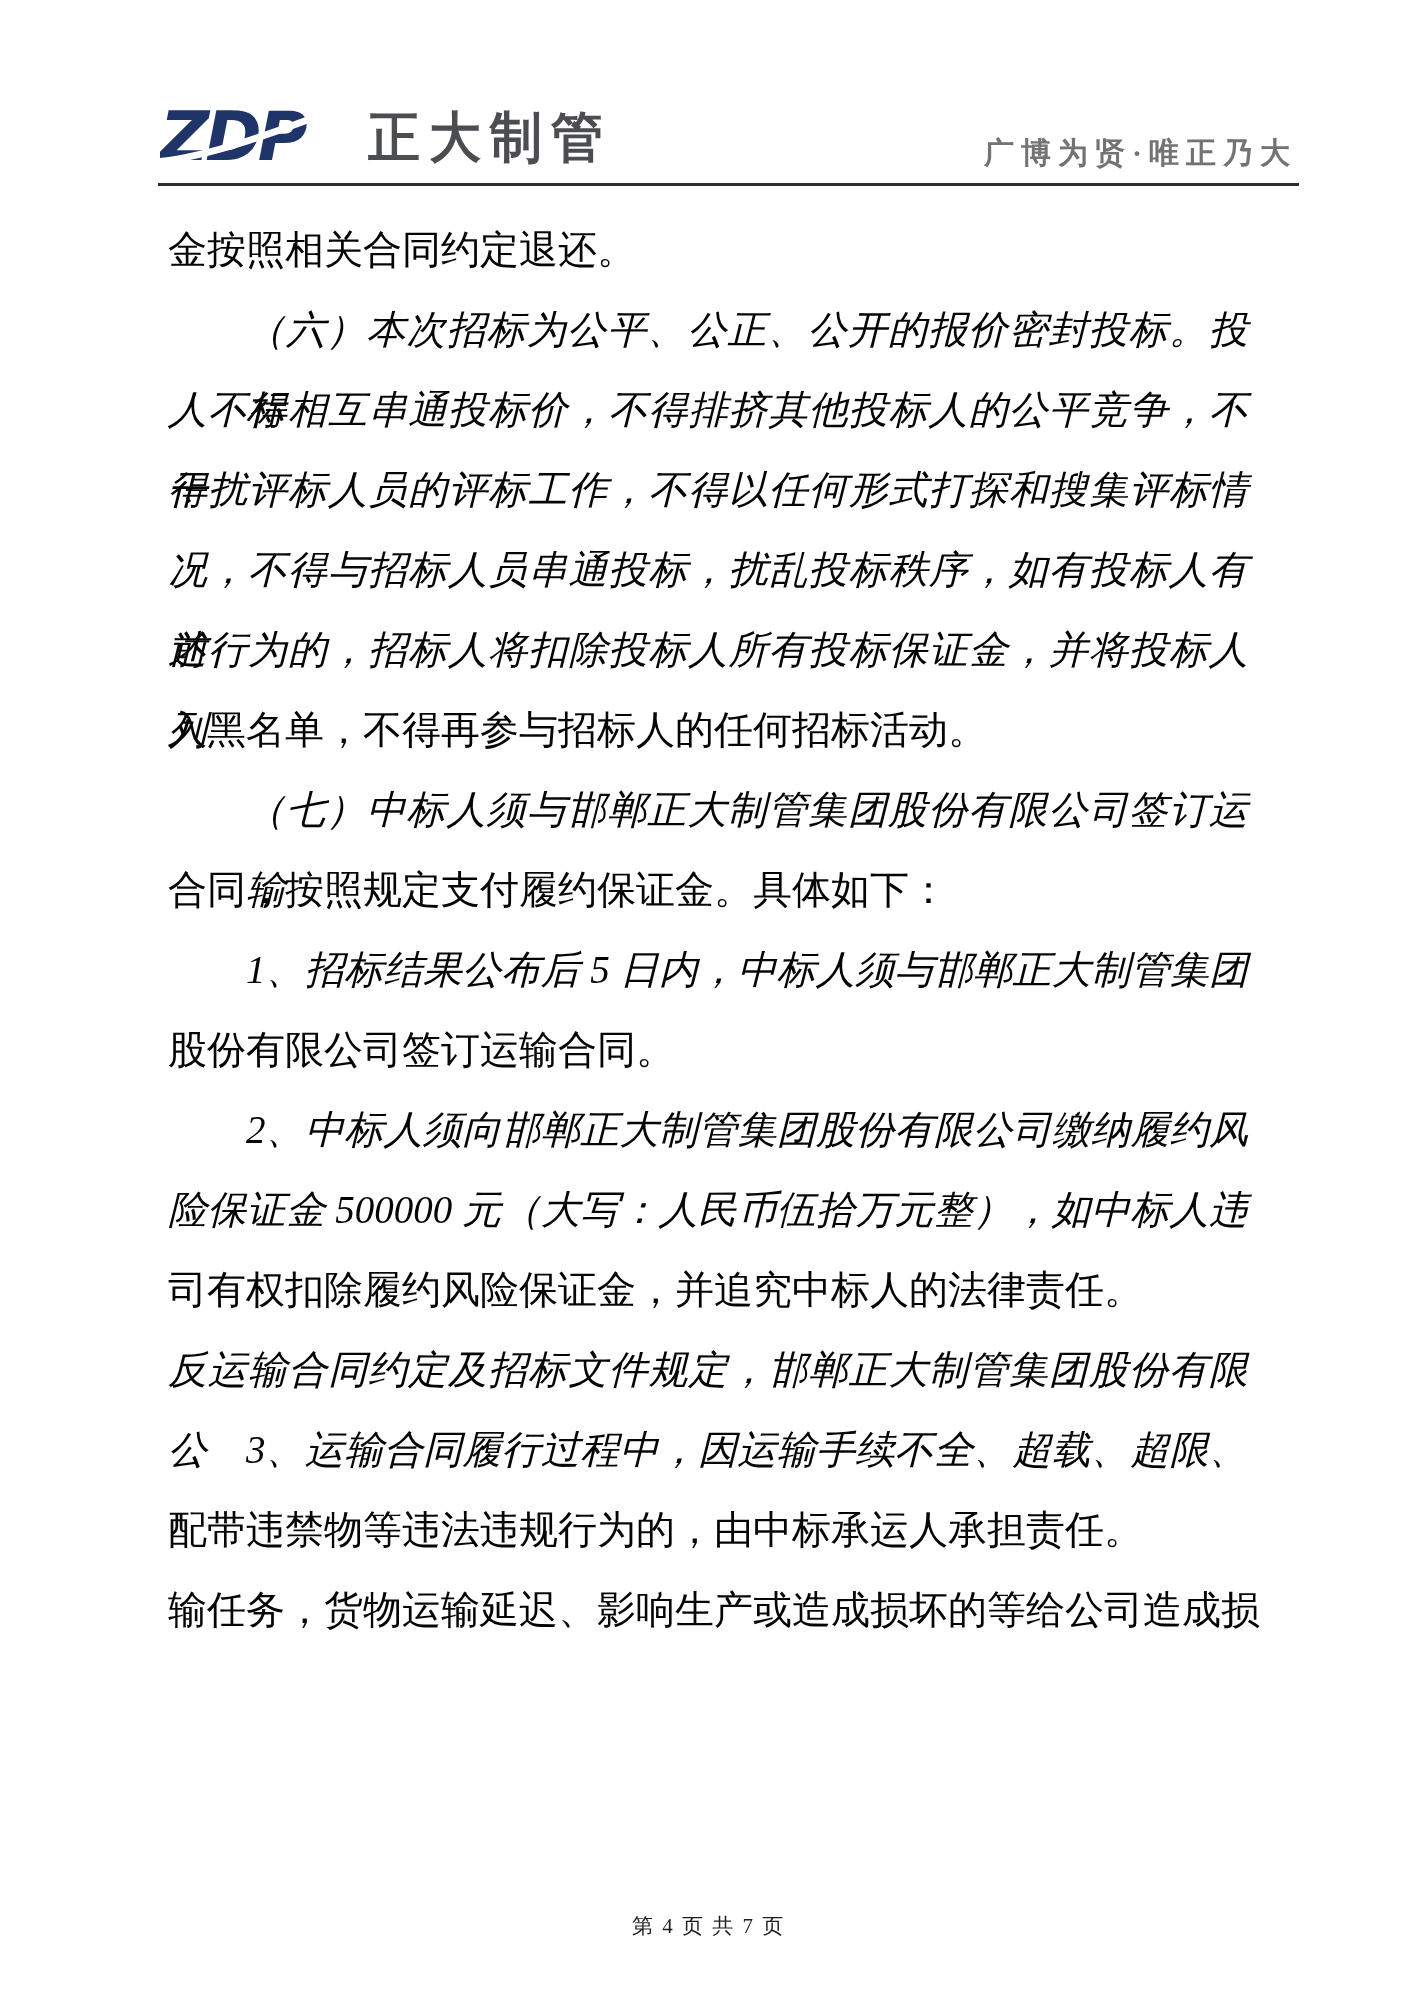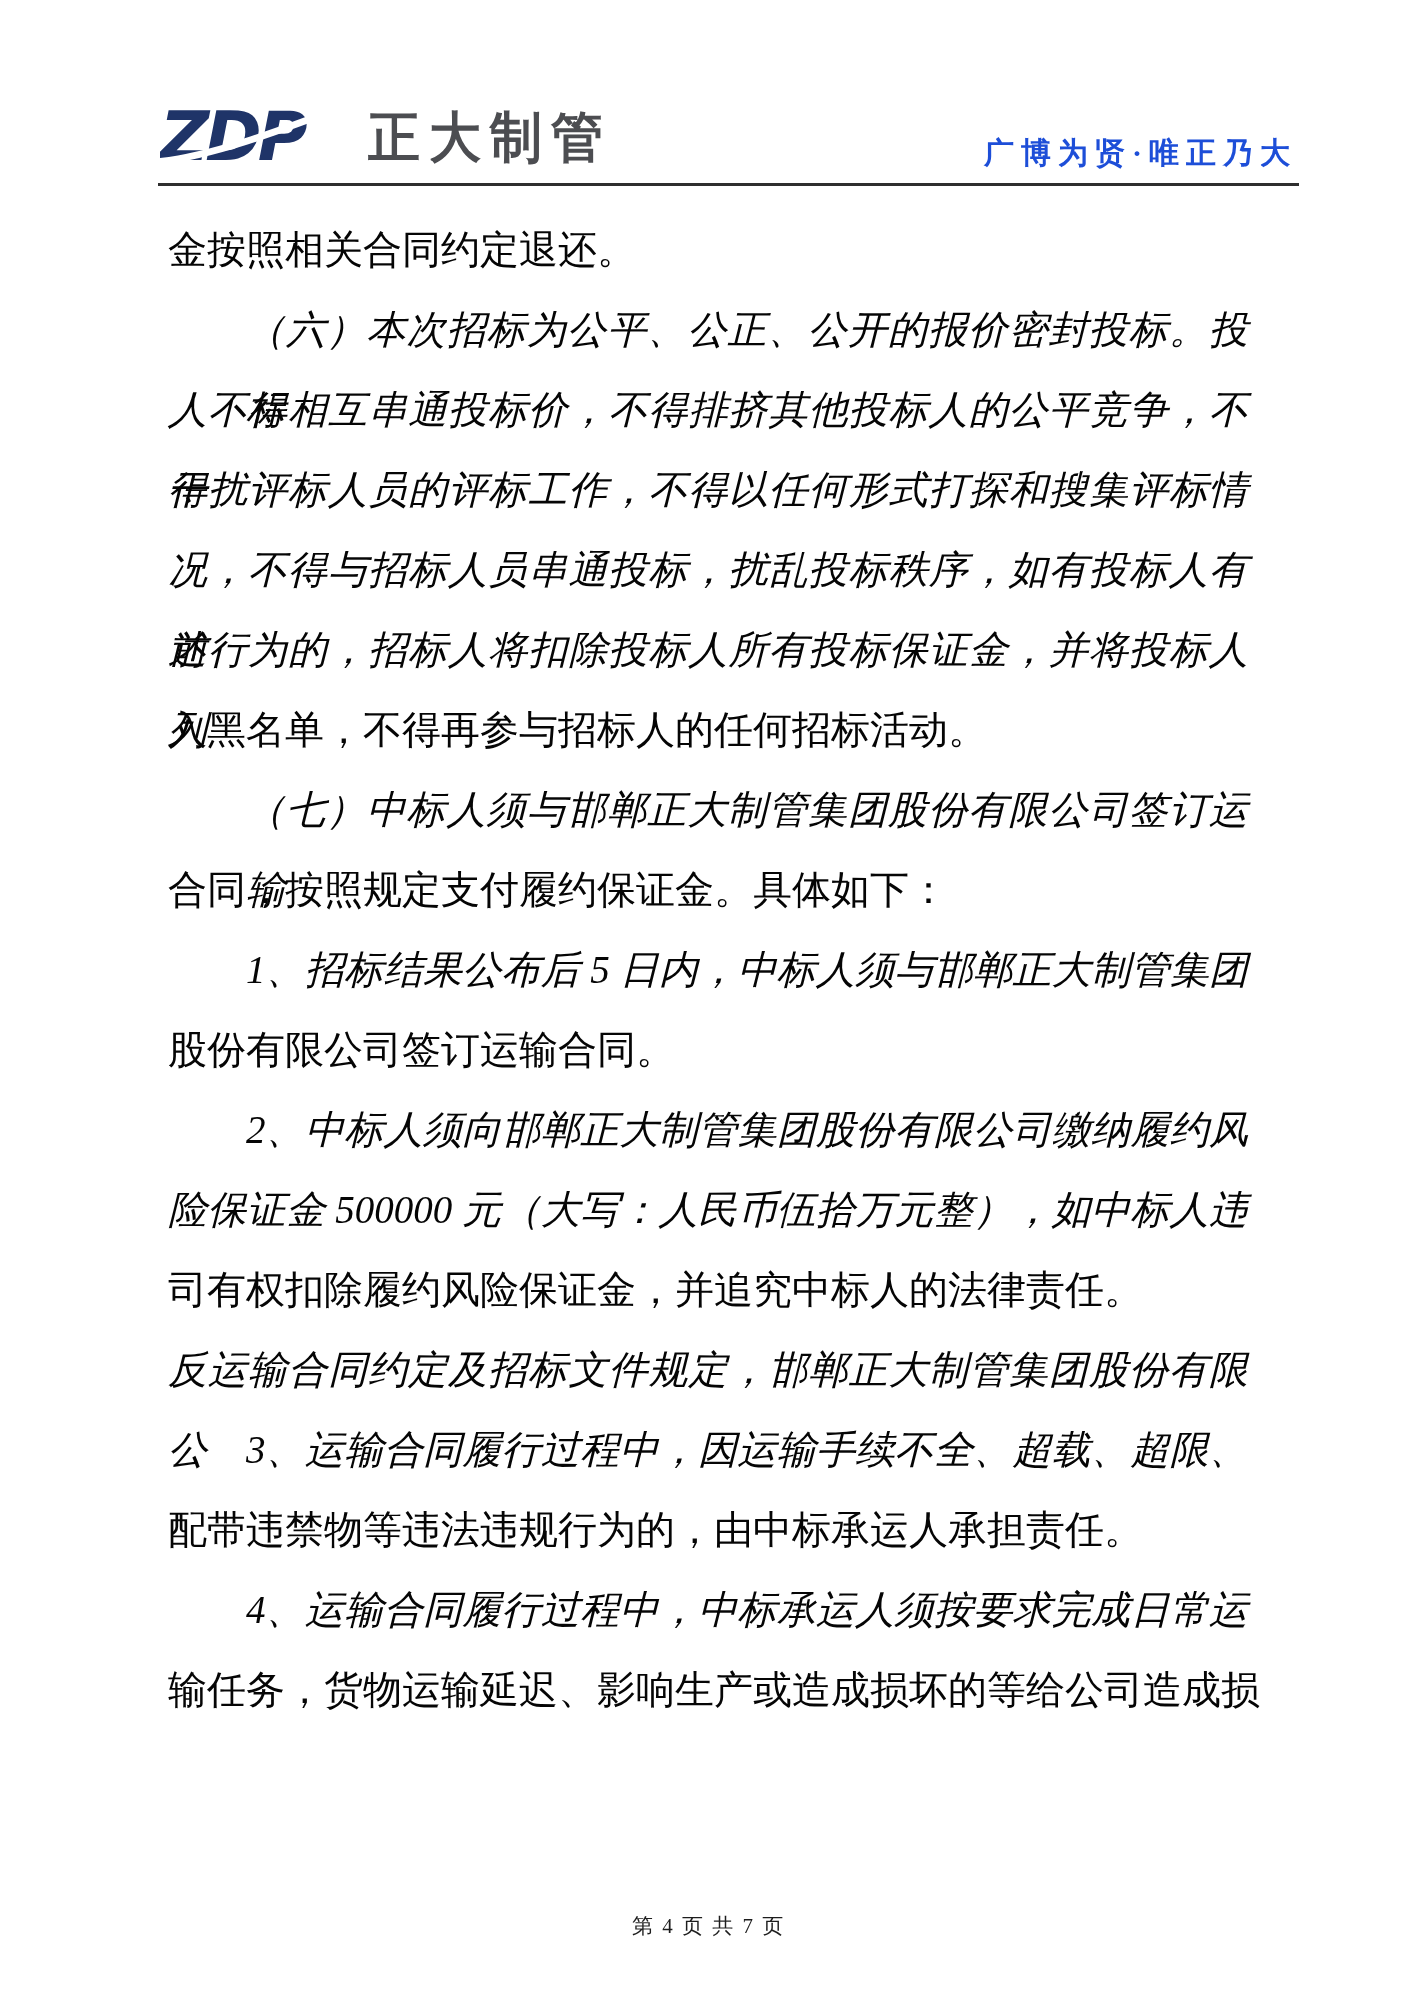--- a/index.html
+++ b/index.html
@@ -74,21 +74,21 @@
 <div class="page">
 
   <div class="header">
     <div class="logo-wrap">
       <svg class="logo-svg" width="196" height="78" viewBox="0 0 196 78" aria-hidden="true">
         <text x="0" y="62" font-family="'DejaVu Sans',sans-serif" font-style="italic" font-weight="bold" font-size="68" letter-spacing="-4" fill="#1f3468">ZDP</text>
         <path d="M-6,64 C 46,60 118,34 200,2" stroke="#ffffff" stroke-width="7" fill="none"></path>
       </svg>
       <div class="logo-company">正大制管</div>
     </div>
-    <div class="slogan" id="slogan" style="color: #1d4ed8;">广博为贤·唯正乃大</div>
+    <div class="slogan" id="slogan" style="color: #737373;">广博为贤·唯正乃大</div>
   </div>
 
   <div class="header-rule"></div>
 
   <div class="doc-body" id="doc-body">
       <div>
         <div class="line">金按照相关合同约定退还。</div>
       </div>
       <div>
         <div class="line indent fill">（六）本次招标为公平、公正、公开的报价密封投标。投标</div>
@@ -110,21 +110,20 @@
         <div class="line indent fill">2、中标人须向邯郸正大制管集团股份有限公司缴纳履约风</div>
         <div class="line fill">险保证金 500000 元（大写：人民币伍拾万元整），如中标人违</div>
         <div class="line">司有权扣除履约风险保证金，并追究中标人的法律责任。</div>
         <div class="line fill">反运输合同约定及招标文件规定，邯郸正大制管集团股份有限公</div>
       </div>
       <div>
         <div class="line indent fill">3、运输合同履行过程中，因运输手续不全、超载、超限、</div>
         <div class="line">配带违禁物等违法违规行为的，由中标承运人承担责任。</div>
       </div>
       <div>
-        <div class="line indent fill">4、运输合同履行过程中，中标承运人须按要求完成日常运</div>
         <div class="line">输任务，货物运输延迟、影响生产或造成损坏的等给公司造成损</div>
       </div>
     </div>
 
   <div class="footer">
     <span>第 4 页 共 7 页</span>
   </div>
 
 </div>
 

